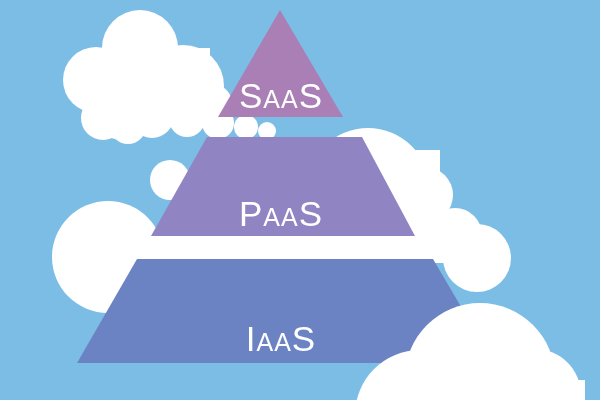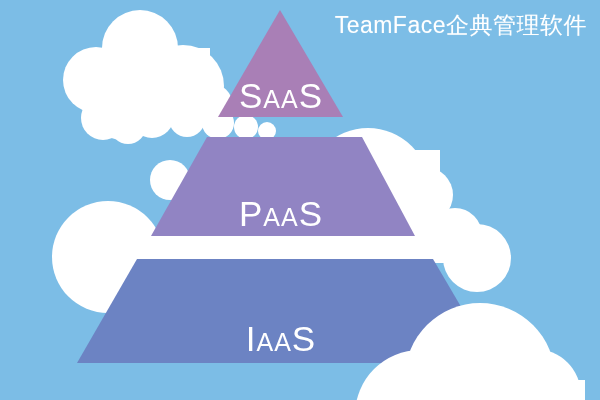--- a/index.html
+++ b/index.html
@@ -92,15 +92,14 @@
 
     <g fill="#ffffff">
       <circle cx="480" cy="378" r="75"></circle>
       <circle cx="420" cy="415" r="65"></circle>
       <circle cx="535" cy="395" r="46"></circle>
       <rect x="400" y="380" width="185" height="20"></rect>
     </g>
 
   </svg>
 
-  <div class="brand">TeamFace企典管理软件</div>
 
 </div>
 
 </body></html>

